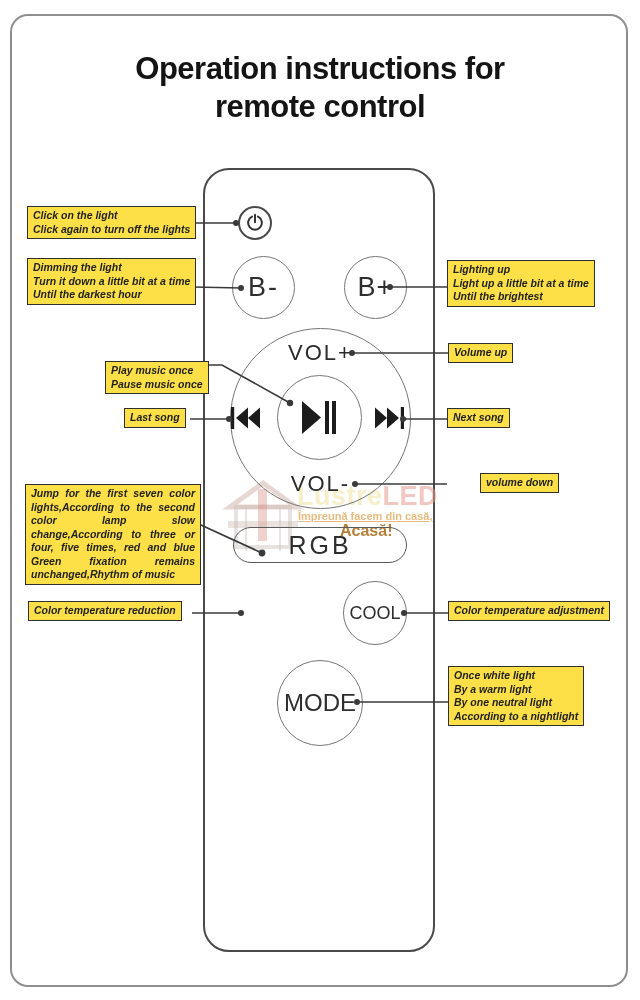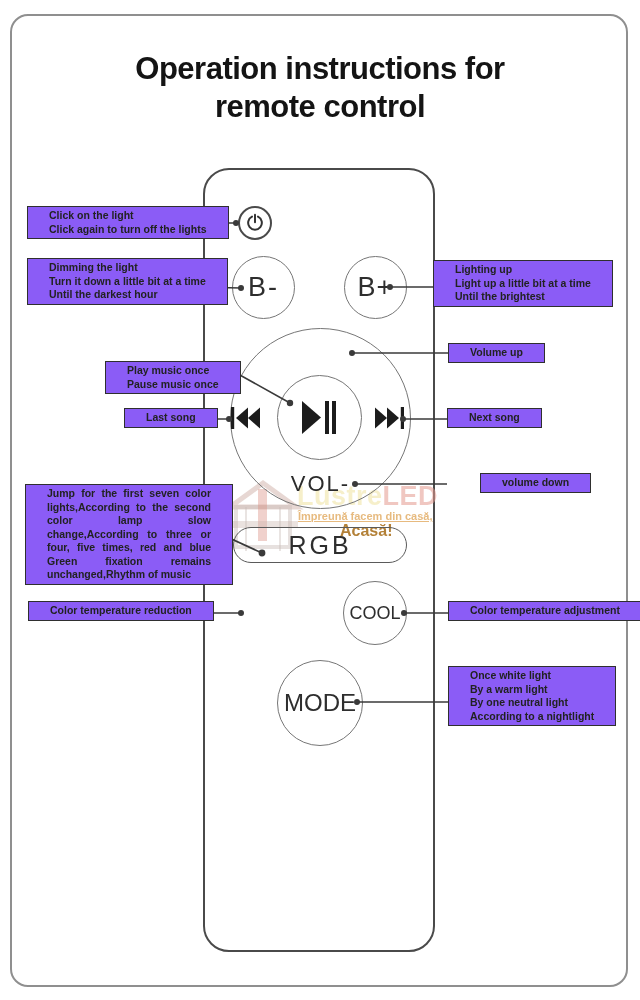--- a/index.html
+++ b/index.html
@@ -12,22 +12,22 @@
   .remote{position:absolute;left:203px;top:168px;width:232px;height:784px;
           border:2px solid #4a4a4a;border-radius:26px;box-sizing:border-box;background:transparent;}
   .circle{position:absolute;border-radius:50%;box-sizing:border-box;border:1.5px solid #767676;
           display:flex;align-items:center;justify-content:center;color:#2e2e2e;background:transparent;}
   .btn-label{font-weight:normal;}
   .ring-label{position:absolute;left:230px;width:181px;text-align:center;
               font-size:22px;letter-spacing:2px;color:#2b2b2b;}
   .pill{position:absolute;left:233px;top:527px;width:174px;height:36px;border:1.5px solid #5a5a5a;
         border-radius:21px;box-sizing:border-box;display:flex;align-items:center;justify-content:center;
         font-size:25px;letter-spacing:3px;color:#2e2e2e;}
-  .callout{position:absolute;border:1.4px solid #2f2f2f;background:#8b5cf6;padding:2px 21px;
-           font-size:10.5px;font-weight:bold;line-height:13.5px;white-space:nowrap;color:#222;}
+  .callout{position:absolute;border:1.4px solid #2f2f2f;background:#fde047;padding:2px 5px;
+           font-size:10.5px;font-weight:bold;line-height:13.5px;white-space:nowrap;color:#222;font-style:italic;}
   .callout.para{white-space:normal;width:164px;text-align:justify;margin-top:16px;}
   svg.overlay{position:absolute;left:0;top:0;pointer-events:none;}
   .wm{position:absolute;pointer-events:none;}
   .wm-brand{font-size:27px;font-weight:bold;letter-spacing:0.5px;opacity:0.55;}
   .wm-lustre{color:#efe3a0;}
   .wm-led{color:#e59a90;}
   .wm-tag{font-size:11px;font-weight:bold;color:#dfa455;opacity:0.75;text-decoration:underline;}
   .wm-tag2{font-size:16px;font-weight:bold;color:#a16207;opacity:0.8;}
 </style>
 </head>
@@ -70,20 +70,21 @@
   <div class="circle" style="left:232px;top:256px;width:63px;height:63px;font-size:27px;letter-spacing:2px;">
     <span class="btn-label">B-</span>
   </div>
   <div class="circle" style="left:344px;top:256px;width:63px;height:63px;font-size:27px;letter-spacing:1px;">
     <span class="btn-label">B+</span>
   </div>
 
   <div class="circle" style="left:230px;top:328px;width:181px;height:181px;"></div>
   <div class="circle" style="left:277px;top:375px;width:85px;height:85px;"></div>
 
+  <div class="ring-label" style="top:340px;">VOL+</div>
   <div class="ring-label" style="top:471px;">VOL-</div>
 
   <svg class="overlay" style="left:231px;top:407px;" width="31" height="22" viewBox="0 0 31 22">
     <rect x="0" y="0" width="3.2" height="22" fill="#1c1c1c"></rect>
     <polygon points="17,0.5 17,21.5 5,11" fill="#1c1c1c"></polygon>
     <polygon points="29,0.5 29,21.5 17,11" fill="#1c1c1c"></polygon>
   </svg>
   <svg class="overlay" style="left:373px;top:407px;" width="31" height="22" viewBox="0 0 31 22">
     <polygon points="2,0.5 14,11 2,21.5" fill="#1c1c1c"></polygon>
     <polygon points="14,0.5 26,11 14,21.5" fill="#1c1c1c"></polygon>
@@ -151,21 +152,21 @@
   <div class="callout" style="left:124px;top:408px;">
     <div>Last song</div>
   </div>
   <div class="callout para" style="left:25px;top:468px;">
     <div>Jump for the first seven color lights,According to the second color lamp slow change,According to three or four, five times, red and blue Green fixation remains unchanged,Rhythm of music</div>
   </div>
   <div class="callout" style="left:28px;top:601px;">
     <div>Color temperature reduction</div>
   </div>
 
-  <div class="callout" style="left:433px;top:260px;">
+  <div class="callout" style="left:447px;top:260px;">
     <div>Lighting up</div>
     <div>Light up a little bit at a time</div>
     <div>Until the brightest</div>
   </div>
   <div class="callout" style="left:448px;top:343px;">
     <div>Volume up</div>
   </div>
   <div class="callout" style="left:447px;top:408px;">
     <div>Next song</div>
   </div>

